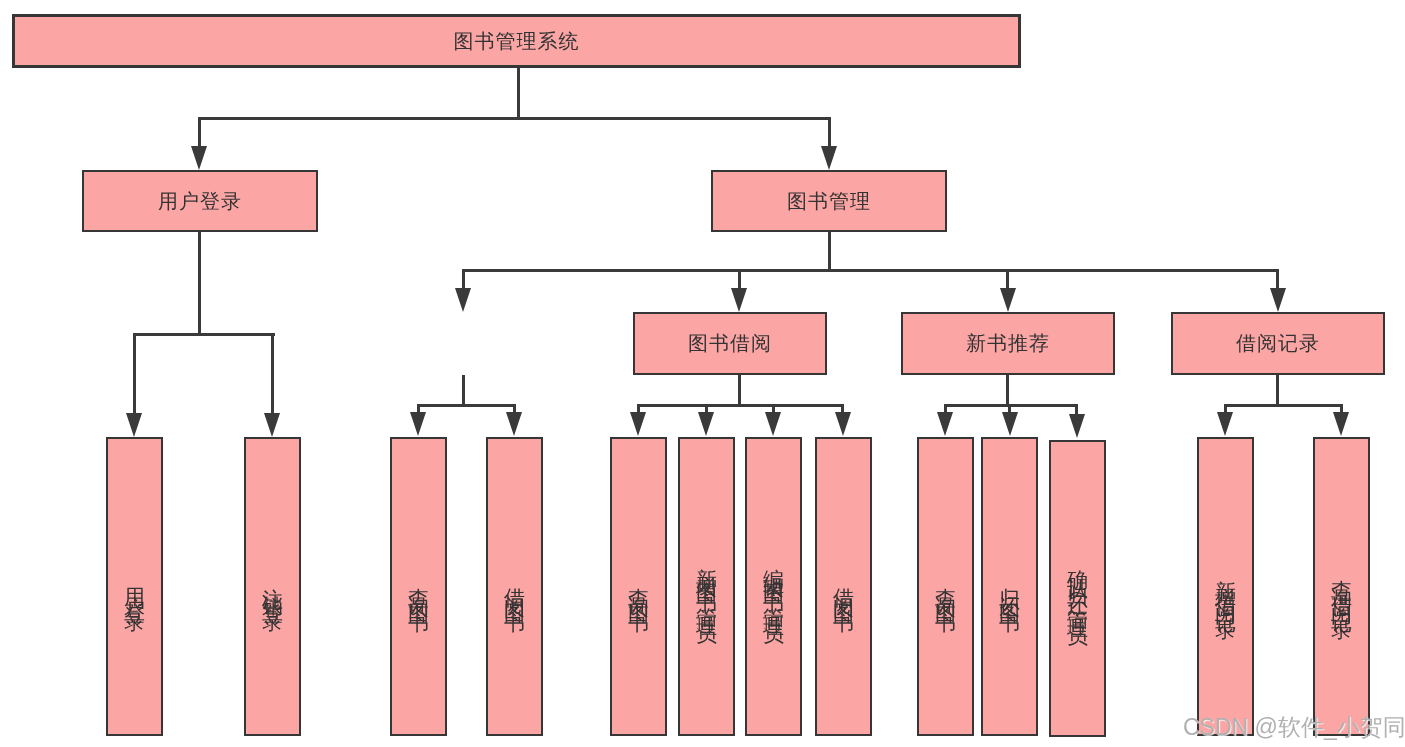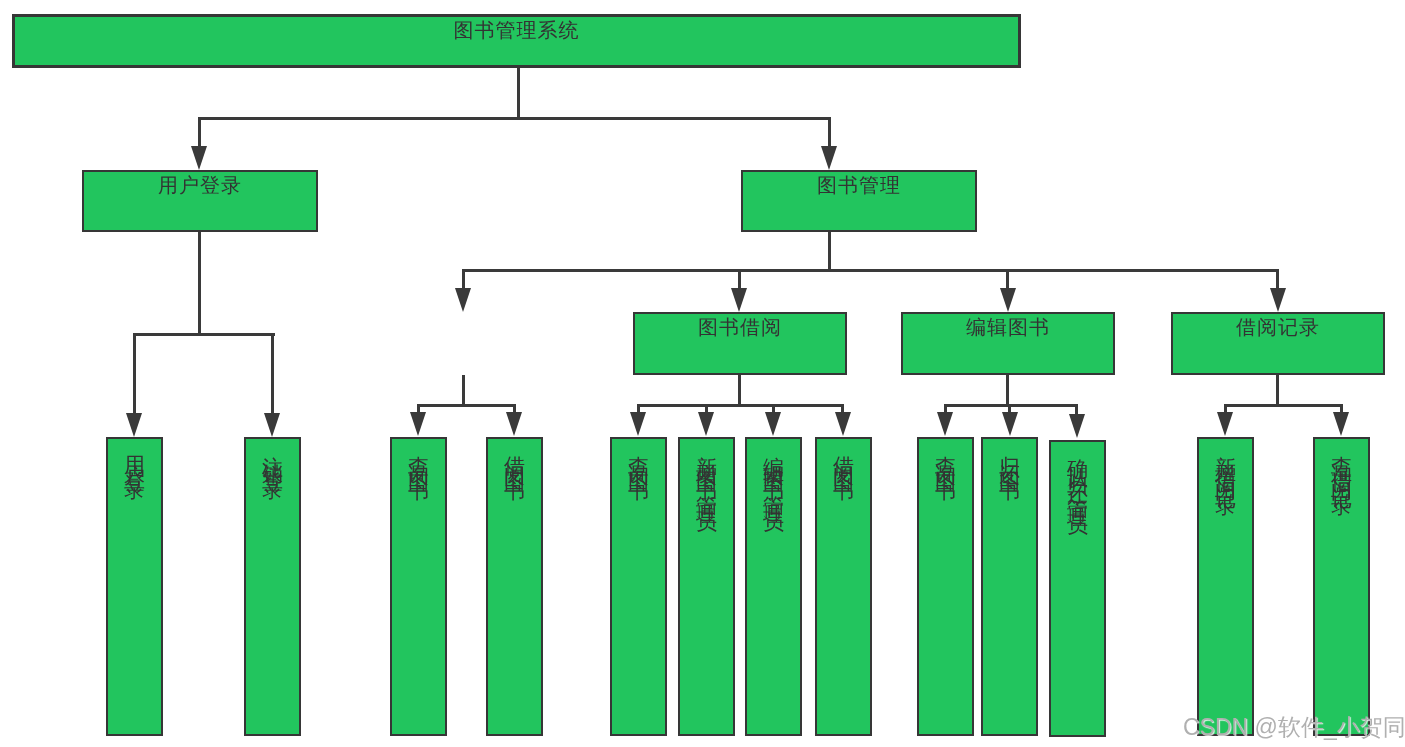--- a/index.html
+++ b/index.html
@@ -1,22 +1,22 @@
 <!DOCTYPE html>
 <html><head>
 <meta charset="utf-8">
 <style>
   html,body{margin:0;padding:0;background:#ffffff;}
   .stage{
     position:relative;width:1405px;height:747px;background:#ffffff;overflow:hidden;
     font-family:"Liberation Sans",sans-serif;color:#333333;
   }
   .node{
-    position:absolute;background:#22c55e;border:2px solid #363636;box-sizing:border-box;
-    display:flex;align-items:flex-start;justify-content:center;
+    position:absolute;background:#fca5a5;border:2px solid #363636;box-sizing:border-box;
+    display:flex;align-items:center;justify-content:center;
   }
   .hnode{font-size:20px;letter-spacing:1px;}
   .root{border-width:3px;}
   .vnode span{
     writing-mode:vertical-lr;text-orientation:mixed;
     font-size:21px;line-height:1.05;letter-spacing:8px;white-space:nowrap;
   }
   .vl{position:absolute;width:3px;background:#3a3a3a;}
   .hl{position:absolute;height:3px;background:#3a3a3a;}
   .arrow{
@@ -34,29 +34,29 @@
 
 <div class="stage">
 
   <div class="node hnode root" style="left:12px;top:14px;width:1009px;height:54px;">
     <span>图书管理系统</span>
   </div>
 
   <div class="node hnode" style="left:82px;top:170px;width:236px;height:62px;">
     <span>用户登录</span>
   </div>
-  <div class="node hnode" style="left:741px;top:170px;width:236px;height:62px;">
+  <div class="node hnode" style="left:711px;top:170px;width:236px;height:62px;">
     <span>图书管理</span>
   </div>
 
-  <div class="node hnode" style="left:633px;top:312px;width:214px;height:63px;">
+  <div class="node hnode" style="left:633px;top:312px;width:194px;height:63px;">
     <span>图书借阅</span>
   </div>
   <div class="node hnode" style="left:901px;top:312px;width:214px;height:63px;">
-    <span>编辑图书</span>
+    <span>新书推荐</span>
   </div>
   <div class="node hnode" style="left:1171px;top:312px;width:214px;height:63px;">
     <span>借阅记录</span>
   </div>
 
   <div class="node vnode" style="left:106px;top:437px;width:57px;height:299px;">
     <span>用户登录</span>
   </div>
   <div class="node vnode" style="left:244px;top:437px;width:57px;height:299px;">
     <span>注销登录</span>

